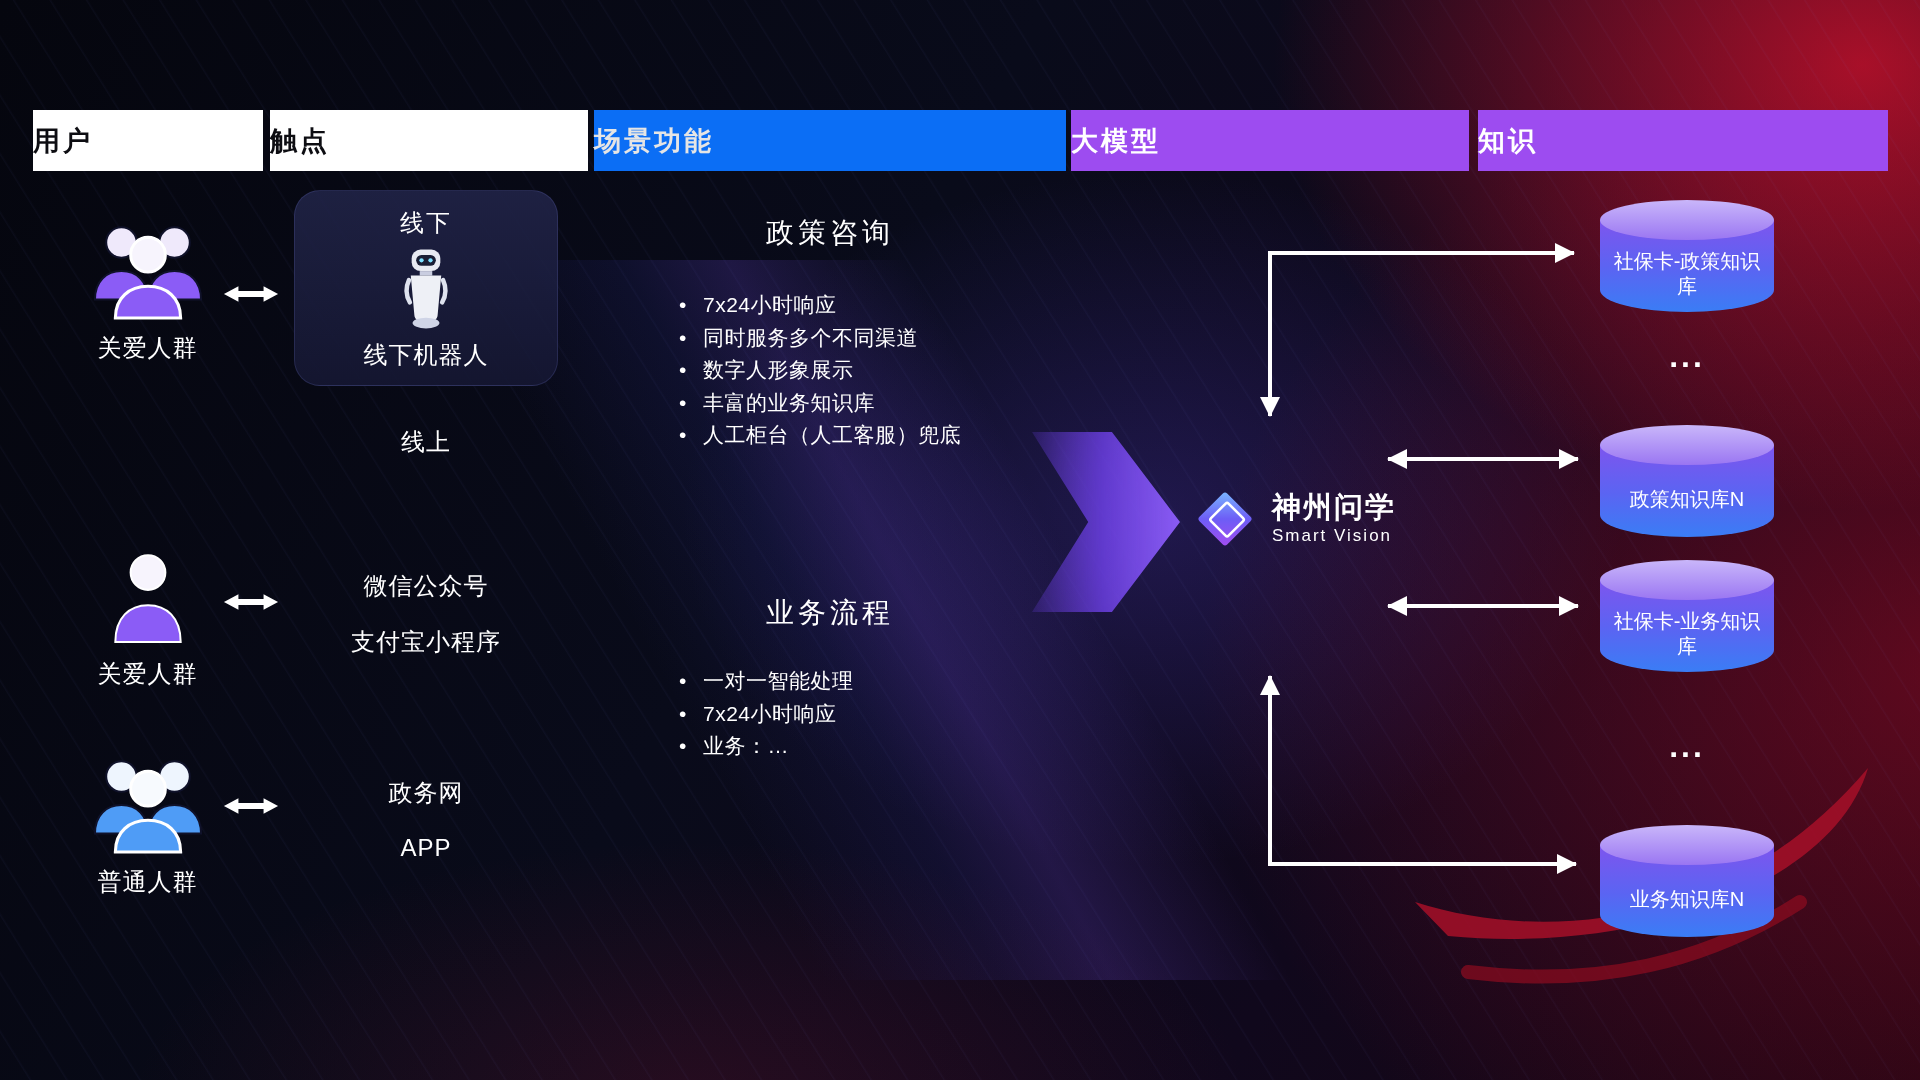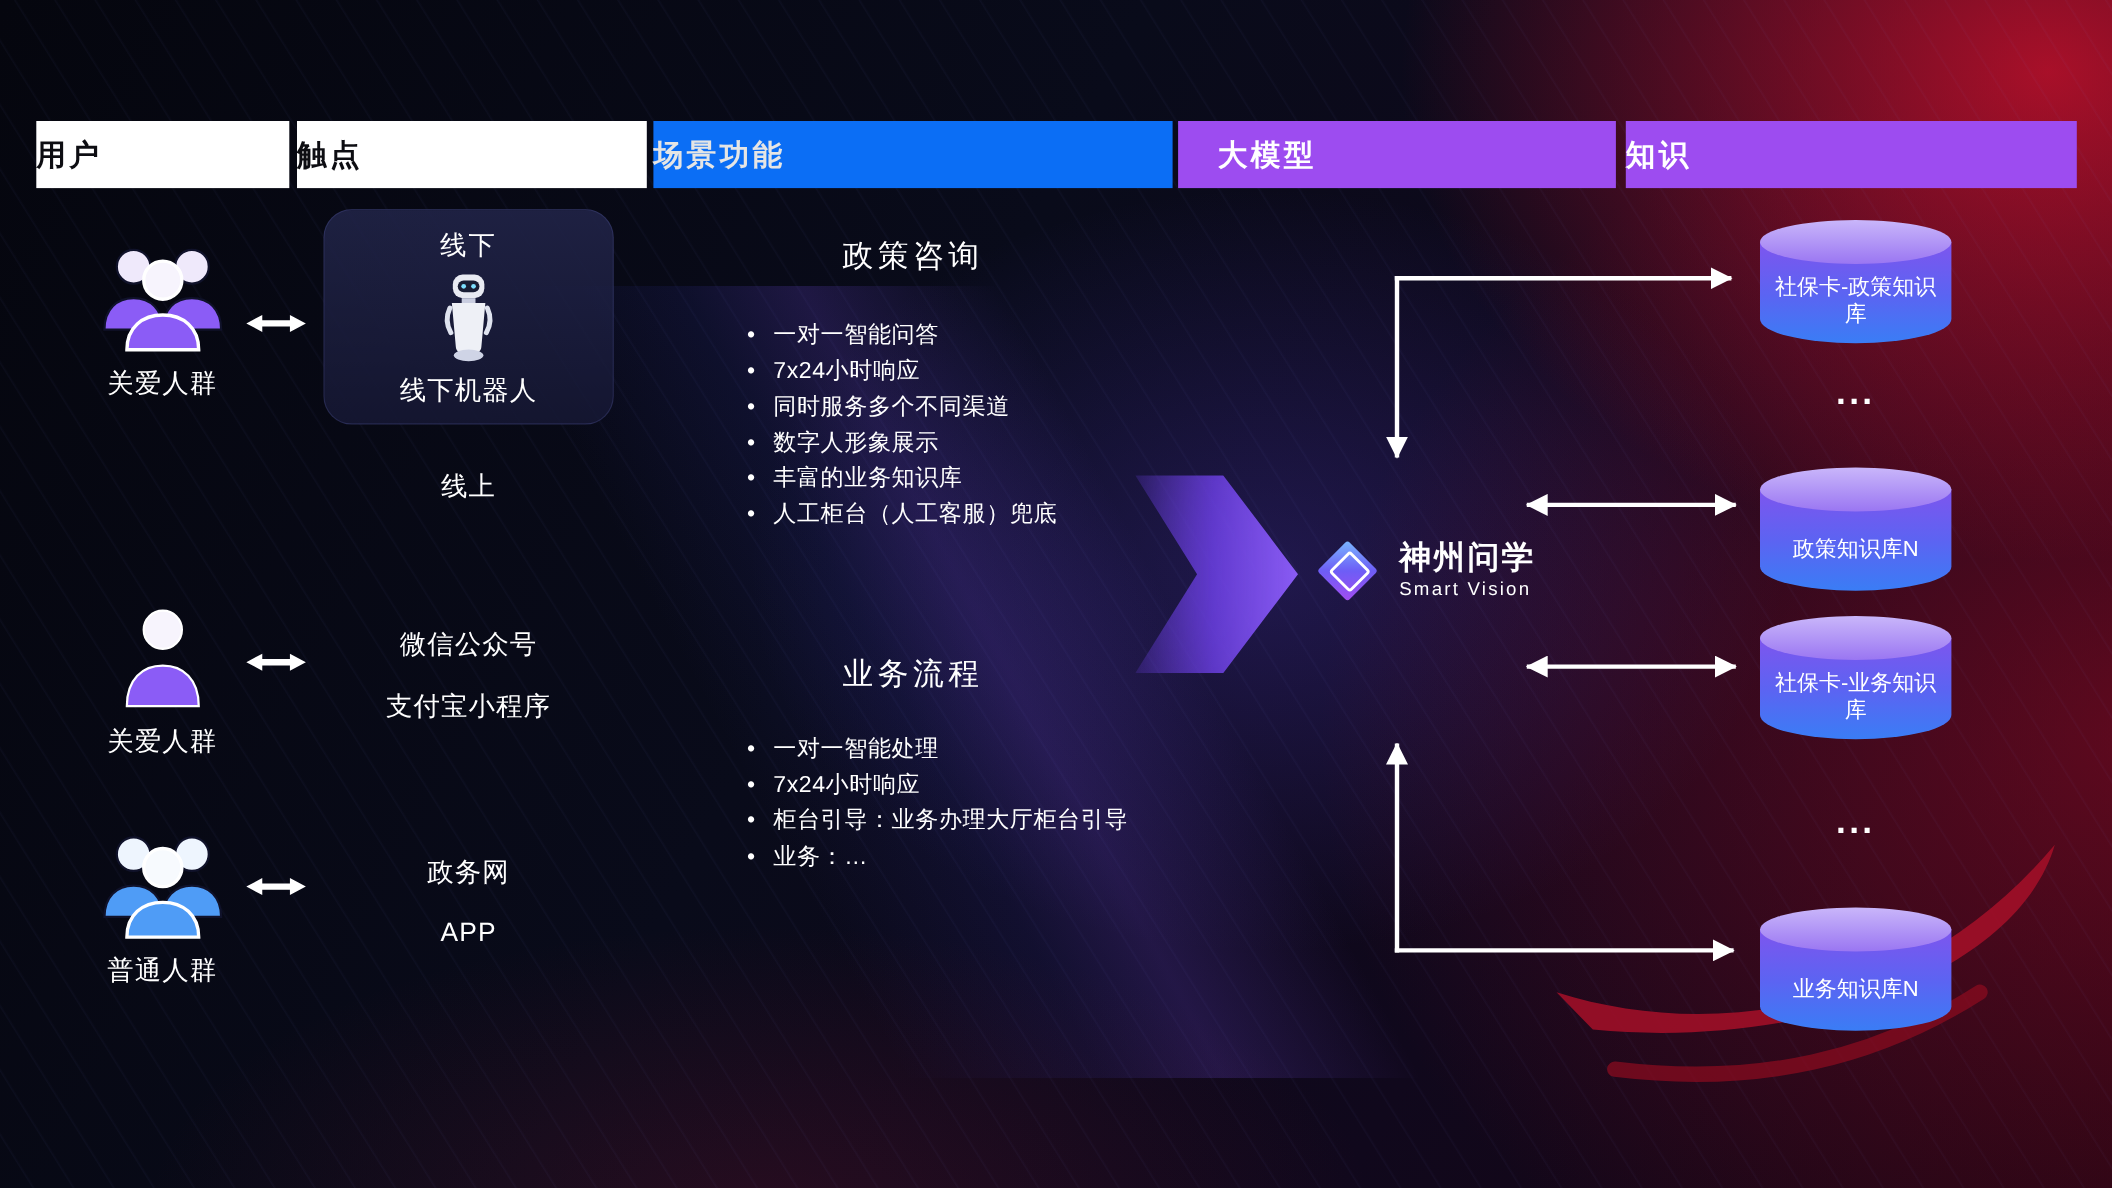--- a/index.html
+++ b/index.html
@@ -106,21 +106,21 @@
 <div>
   <div class="hbox h-white" style="left:33px;  width:230px;">
       <span>用户</span>
     </div>
   <div class="hbox h-white" style="left:270px; width:318px;">
       <span>触点</span>
     </div>
   <div class="hbox h-blue" style="left:594px; width:472px;">
       <span>场景功能</span>
     </div>
-  <div class="hbox h-purple" style="left:1071px;width:398px;padding-left:36px;">
+  <div class="hbox h-purple" style="left:1071px;width:398px;">
       <span>大模型</span>
     </div>
   <div class="hbox h-purple" style="left:1478px;width:410px;">
       <span>知识</span>
     </div>
 </div>
 
 <div class="user-block" style="top:218px;">
   <svg width="126" height="102" viewBox="0 0 120 100">
     <g stroke="#10122a" stroke-width="2">
@@ -184,33 +184,31 @@
 </div>
 
 <div class="touch-label" style="top:426px;">线上</div>
 <div class="touch-label" style="top:570px;">微信公众号</div>
 <div class="touch-label" style="top:626px;">支付宝小程序</div>
 <div class="touch-label" style="top:777px;">政务网</div>
 <div class="touch-label" style="top:834px;">APP</div>
 
 <div class="scene-head" style="top:214px;">政策咨询</div>
 <ul class="bullet-list" style="top:289px;">
-  <li><span>一对一智能问答</span></li>
   <li><span>7x24小时响应</span></li>
   <li><span>同时服务多个不同渠道</span></li>
   <li><span>数字人形象展示</span></li>
   <li><span>丰富的业务知识库</span></li>
   <li><span>人工柜台（人工客服）兜底</span></li>
 </ul>
 
 <div class="scene-head" style="top:594px;">业务流程</div>
 <ul class="bullet-list" style="top:665px;">
   <li><span>一对一智能处理</span></li>
   <li><span>7x24小时响应</span></li>
-  <li><span>柜台引导：业务办理大厅柜台引导</span></li>
   <li><span>业务：…</span></li>
 </ul>
 
 <div class="big-arrow"></div>
 
 <div class="logo">
   <svg width="66" height="66" viewBox="0 0 64 64">
     <defs>
       <linearGradient id="lg" x1="0" y1="0" x2="1" y2="1">
         <stop offset="0" stop-color="#7ab8ff"></stop>

